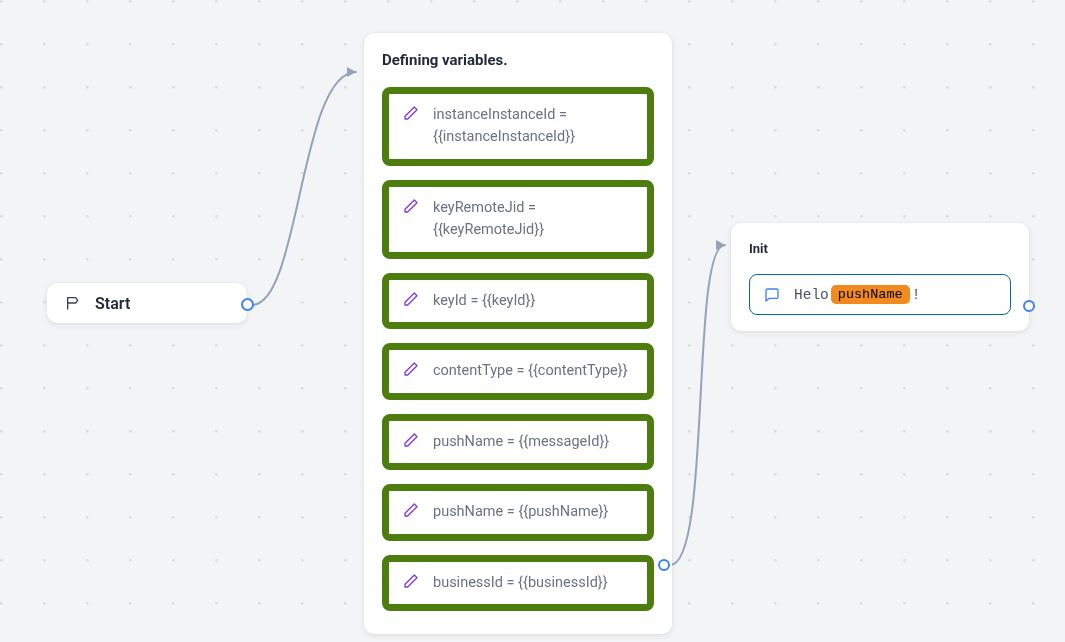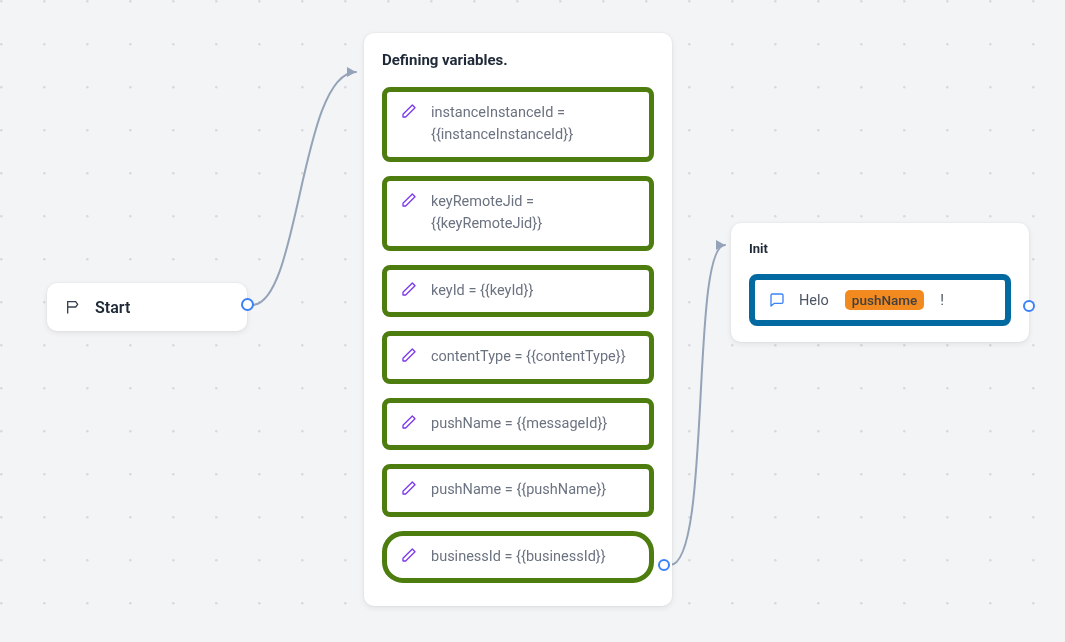--- a/index.html
+++ b/index.html
@@ -18,65 +18,65 @@
   .node {
     position:absolute;
     background:#fff;
     border-radius:10px;
     box-shadow: 0 2px 6px rgba(0,0,0,0.08), 0 0 0 1px rgba(0,0,0,0.02);
   }
 
   
   .start-node {
     left:47px; top:283px;
-    width:200px; height:48px;
+    width:200px; height:40px;
     display:flex; align-items:center;
     padding:4px 18px;
   }
   .start-flag { width:16px; height:16px; color:#374151; margin-right:14px; flex:none; }
   .start-label { font-size:16px; font-weight:600; color:#1f2937; }
 
   
   .vars-node {
     left:364px; top:33px;
     width:308px;
     padding:18px 18px 16px;
   }
   .vars-title { font-size:15px; font-weight:700; color:#1f2937; margin-bottom:18px; }
   .var-item {
-    border:5px solid #4d7c0f; border-radius:8px;
+    border:7px solid #4d7c0f; border-radius:8px;
     padding:10px 14px 10px 44px;
     position:relative;
     margin-bottom:14px;
     font-size:14.5px; color:#6b7280;
     line-height:1.55;
   }
-  .var-item:last-child { margin-bottom:7px;border-radius:21px; }
+  .var-item:last-child { margin-bottom:7px; }
   .pencil-wrap {
     position:absolute; left:14px; top:11px;
     width:16px; height:16px; color:#7c3aed;
   }
 
   
   .init-node {
     left:731px; top:223px;
     width:298px;
     padding:18px 18px 16px;
   }
   .init-title { font-size:13px; font-weight:700; color:#1f2937; margin-bottom:18px; }
   .msg-item {
-    border:6px solid #0369a1; border-radius:8px;
+    border:1px solid #0369a1; border-radius:8px;
     padding:10px 14px 10px 44px;
     position:relative;
     font-size:14.5px; color:#4b5563;
-    display:flex; align-items:center; gap:16px; flex-wrap:wrap;
+    display:flex; align-items:center; gap:2px; flex-wrap:wrap;font-family:Liberation Mono, monospace;
   }
   .chat-wrap { position:absolute; left:14px; top:12px; width:16px; height:16px; color:#3b82f6; }
   .tag {
-    background:#f28a1f; color:#404040;
+    background:#f28a1f; color:#000000;
     border-radius:5px; padding:2px 7px; font-size:13.5px;
     font-weight:500;
   }
 
   
   .port {
     position:absolute;
     width:12px; height:12px; border-radius:50%;
     background:#fff; border:2px solid #3b82f6;
   }

